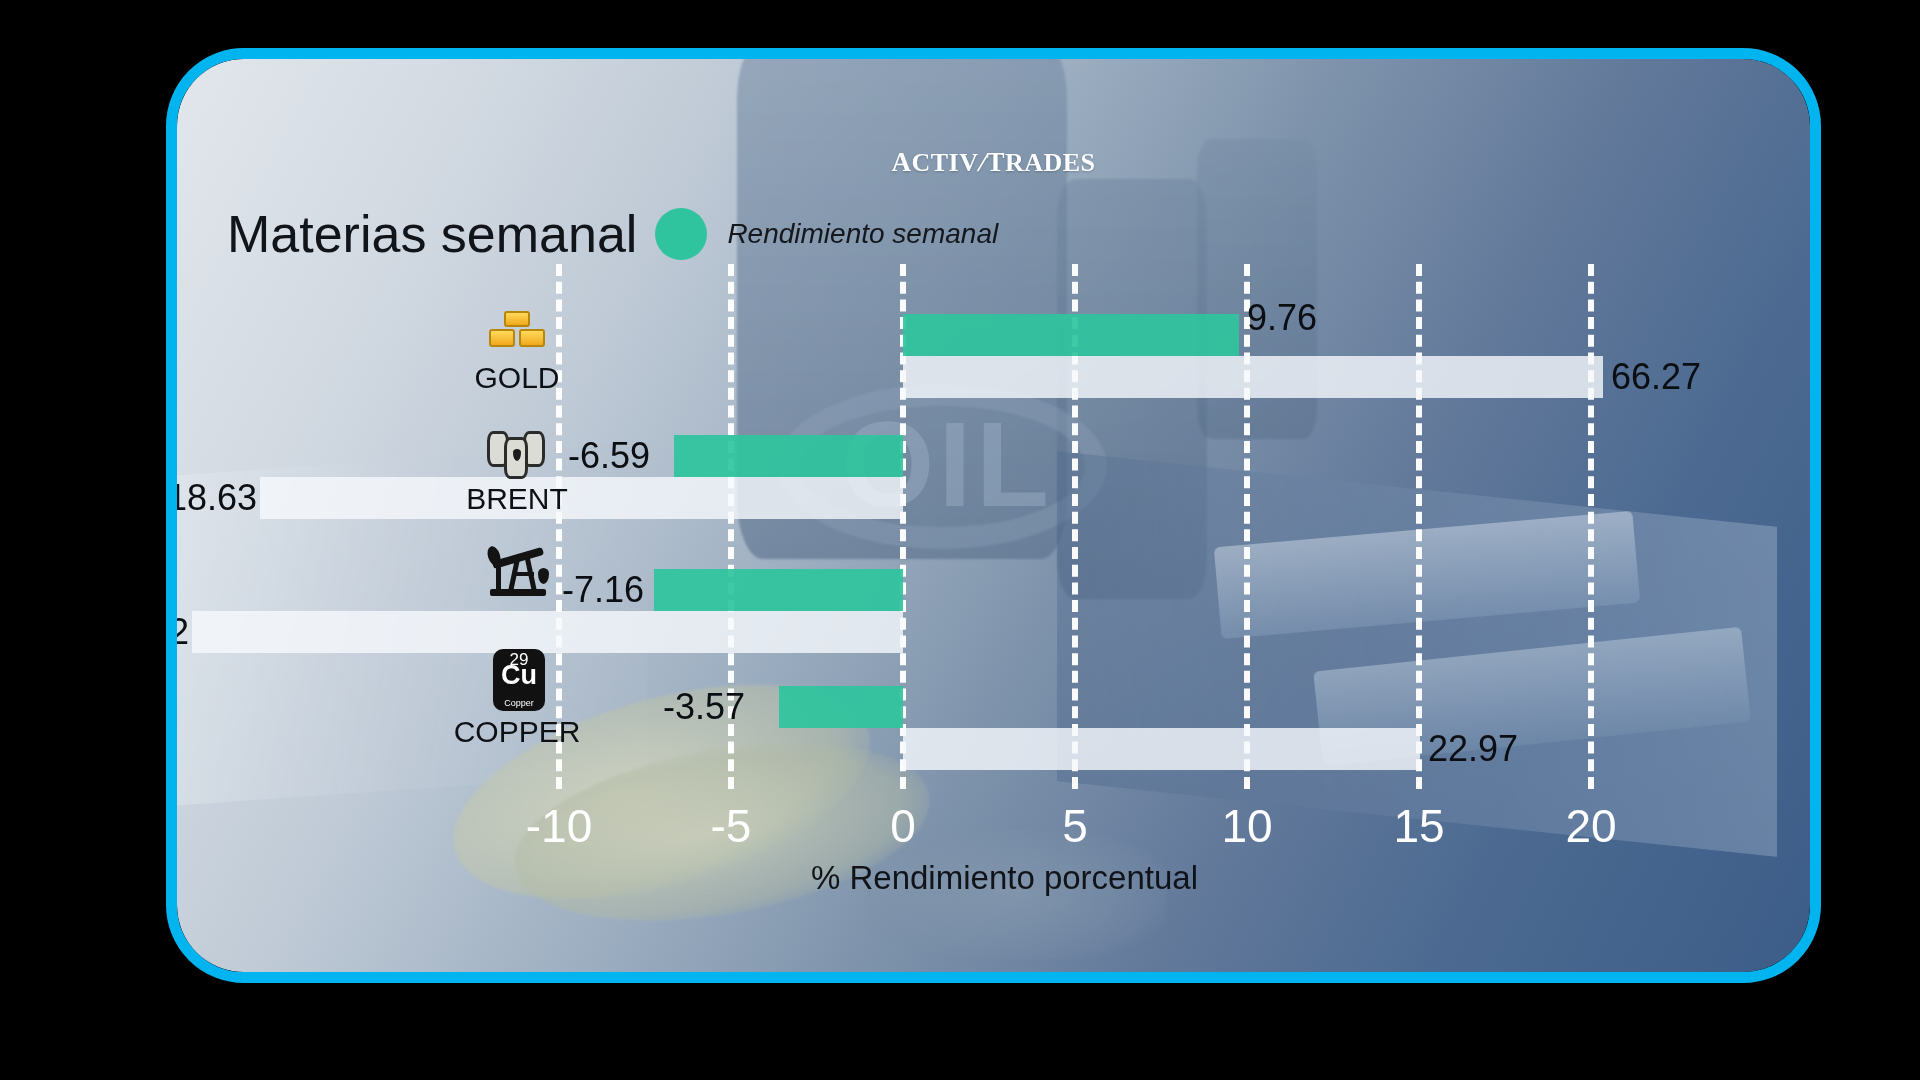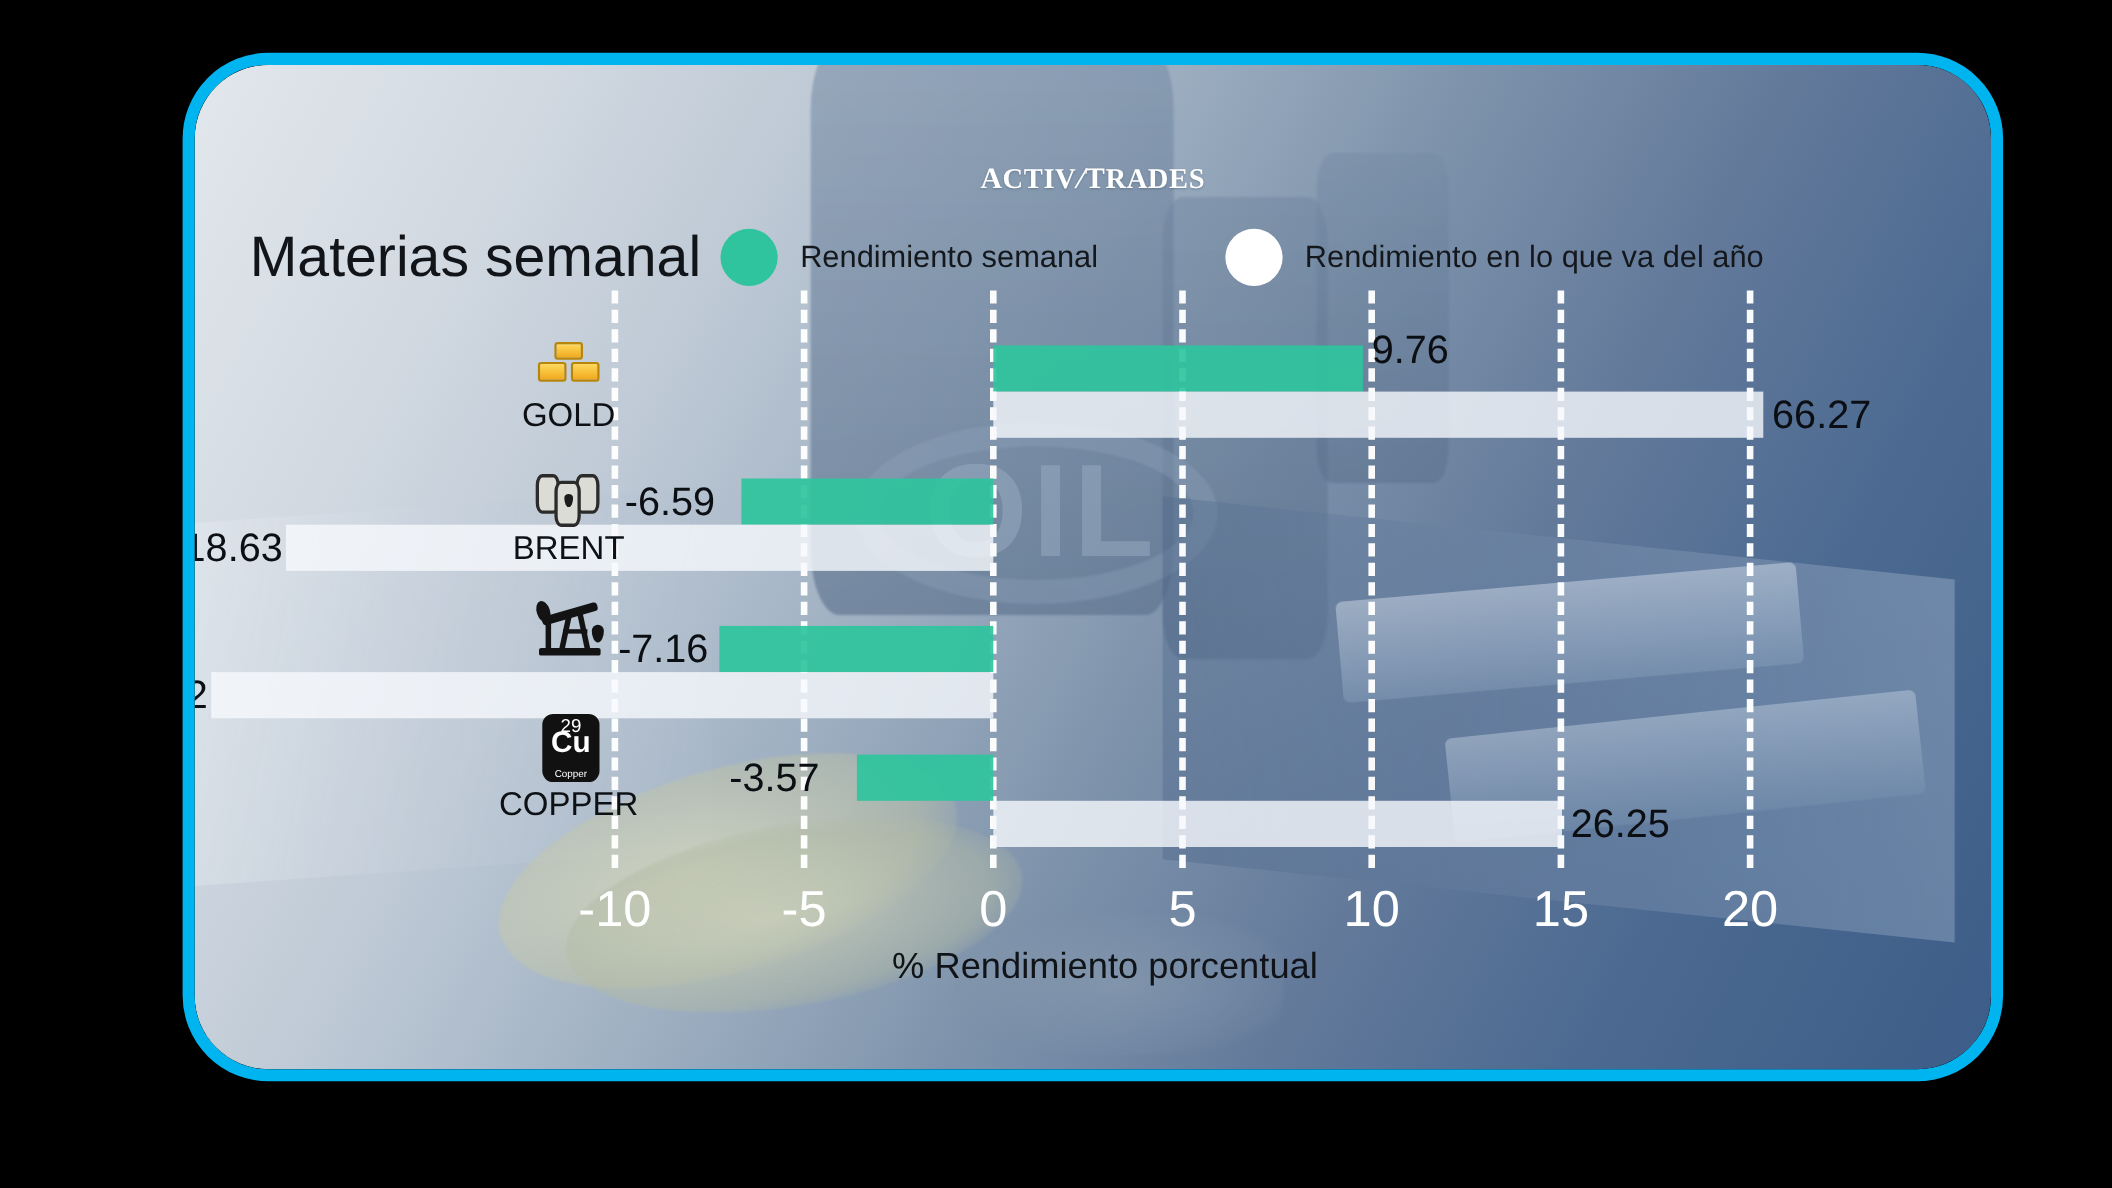--- a/index.html
+++ b/index.html
@@ -169,21 +169,21 @@
     white-space: nowrap;
     margin-right: 18px;
   }
   .legend-item { display: flex; align-items: center; white-space: nowrap; }
   .legend-dot { width: 52px; height: 52px; border-radius: 50%; }
   .legend-text {
     font-size: 28px; color: #14181d;
     margin-left: 20px;
     font-family: "Liberation Sans", sans-serif;
   }
-  #legend-weekly { margin-right: 116px; }
+  #legend-weekly { margin-right: 66px; font-style: italic; }
 
   
   #plot {
     position: absolute;
     left: 0; top: 0;
     width: 1655px; height: 935px;
     z-index: 5;
   }
   .gridline {
     position: absolute;
@@ -336,24 +336,20 @@
       </div>
 
       <div id="headerbar">
         <div id="chart-title">Materias semanal</div>
 
         <div class="legend-item" id="legend-weekly">
           <span class="legend-dot" id="dot-weekly" style="background: rgb(47, 196, 157);"></span>
           <span class="legend-text">Rendimiento semanal</span>
         </div>
 
-        <div class="legend-item" id="legend-ytd">
-          <span class="legend-dot" id="dot-ytd" style="background: rgb(255, 255, 255);"></span>
-          <span class="legend-text">Rendimiento en lo que va del año</span>
-        </div>
       </div>
 
       <div id="plot">
 
         <div class="gridline" style="left:379px"></div>
         <div class="gridline" style="left:551px"></div>
         <div class="gridline" style="left:723px"></div>
         <div class="gridline" style="left:895px"></div>
         <div class="gridline" style="left:1067px"></div>
         <div class="gridline" style="left:1239px"></div>
@@ -412,18 +408,18 @@
             <span class="sym">Cu</span>
             <span class="nm">Copper</span>
           </span>
         </div>
         <div class="cat-label" style="left:340px; top:656px">COPPER</div>
 
         <div class="bar weekly" style="left:602px; top:627px; width:124px"></div>
         <div class="bar-value left" style="left:378px; top:627px; width:190px">-3.57</div>
 
         <div class="bar ytd" style="left:726px; top:669px; width:517px"></div>
-        <div class="bar-value right" style="left:1251px; top:669px">26.25</div>
+        <div class="bar-value right" style="left:1251px; top:669px">22.97</div>
 
       </div>
     </div>
   </div>
 </div>
 
 </body></html>

